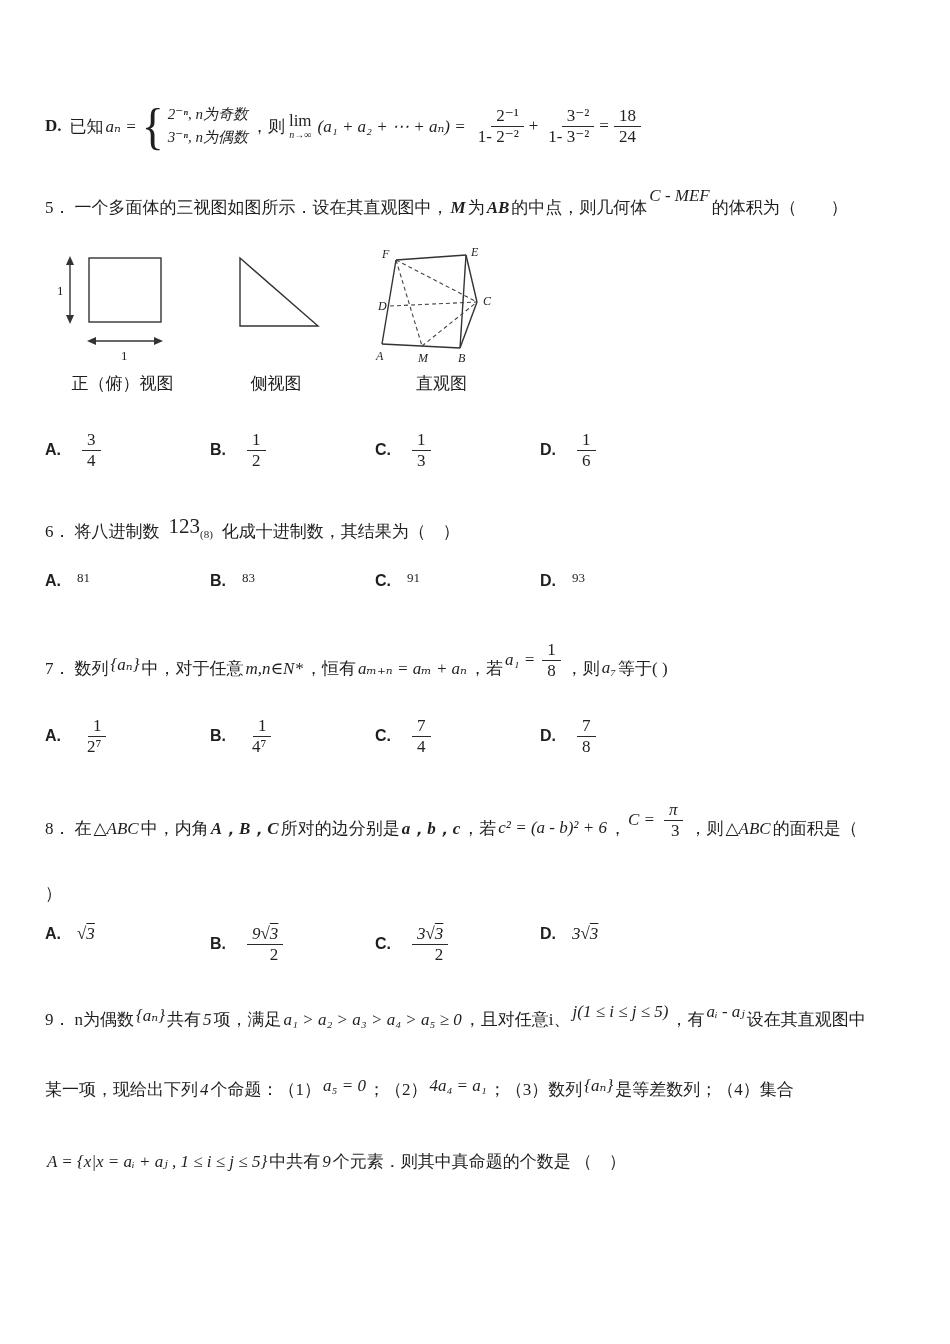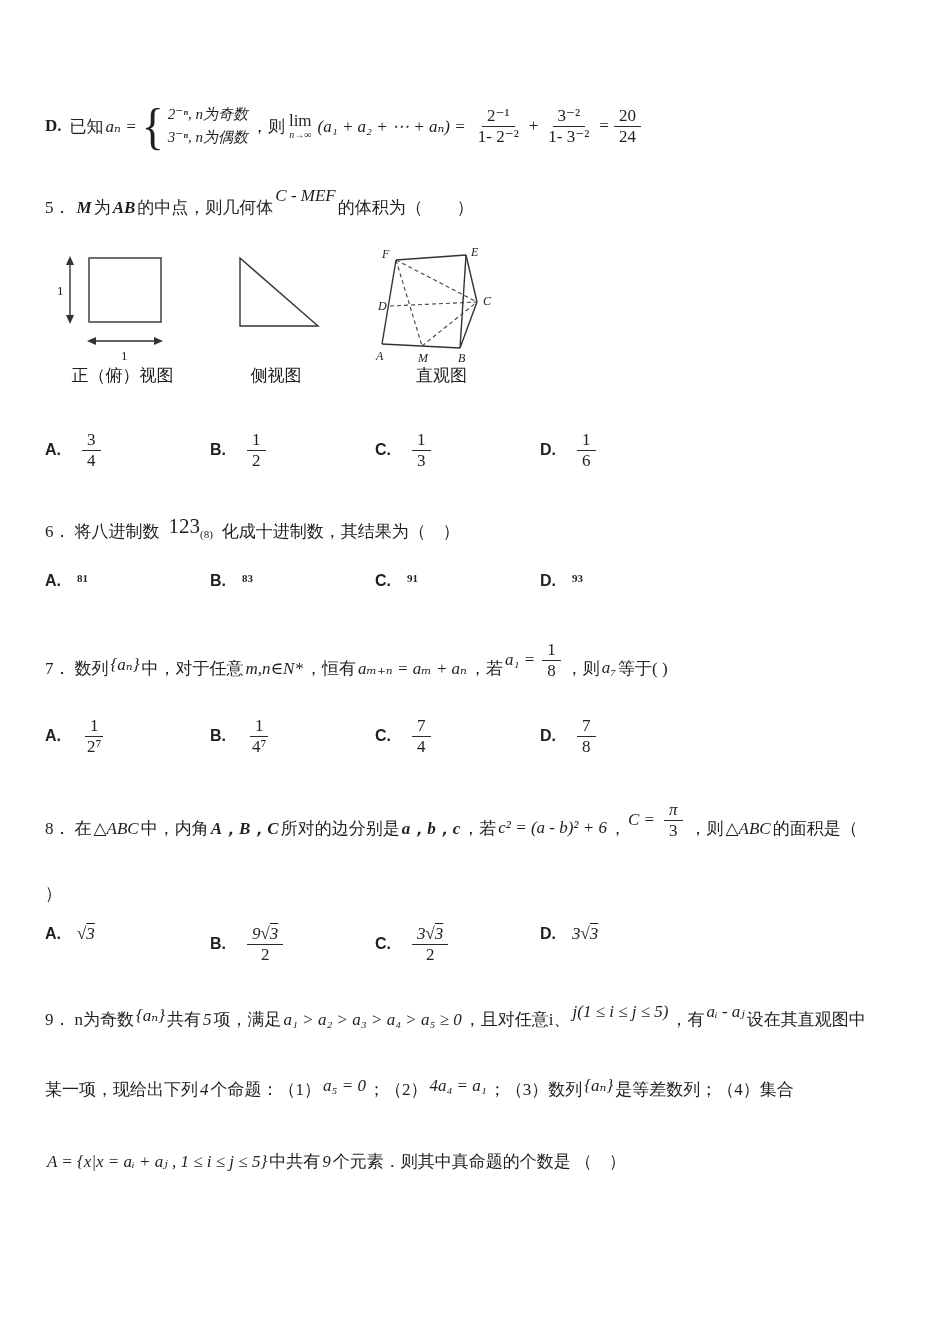--- a/index.html
+++ b/index.html
@@ -8,21 +8,21 @@
     background:#ffffff; color:#1f1f1f;
     font-family:"Liberation Serif","DejaVu Serif",serif;
     font-size:17px; overflow:hidden;
   }
   .abs { position:absolute; }
   .row { display:flex; align-items:center; white-space:nowrap; }
   .mi { font-family:"Liberation Serif","DejaVu Serif",serif; font-style:italic; margin:0 2px; }
   .bold { font-weight:bold; }
   .qno { margin-right:4px; }
 
-  .frac { display:inline-flex; flex-direction:column; align-items:center; text-align:center;
+  .frac { display:inline-flex; flex-direction:column; align-items:flex-end; text-align:center;
           margin:0 5px; font-style:normal; line-height:1.15;
           font-family:"Liberation Serif","DejaVu Serif",serif; }
   .frac .num { padding:0 5px; border-bottom:1.2px solid #2b2b2b; }
   .frac .den { padding:0 5px; }
 
   .lim { display:inline-flex; flex-direction:column; align-items:center; line-height:1; margin:16px 4px; }
   .lim .bot { font-size:10px; margin-top:1px; font-style:italic; }
 
   .cases { display:inline-flex; align-items:center; margin:0 3px; }
   .cases .brace { font-size:46px; font-weight:200; line-height:0.8;
@@ -30,25 +30,25 @@
   .cases .rows { display:flex; flex-direction:column; row-gap:4px; font-size:15px; }
   .cases .rows .cline { font-style:italic; }
 
   .raised  { position:relative; top:-12px; }
   .raised8 { position:relative; top:-8px; }
   .raised4 { position:relative; top:-4px; }
 
   .optrow { position:absolute; left:0; width:100%; height:52px; }
   .opt { position:absolute; display:inline-flex; align-items:center; gap:16px; }
   .opt .olabel { font-weight:bold; font-family:"Liberation Sans","DejaVu Sans",sans-serif; font-size:16px; }
-  .optval { font-family:"Liberation Serif","DejaVu Serif",serif; font-size:11px; position:relative; top:-3px;font-weight:bold; }
+  .optval { font-family:"Liberation Serif","DejaVu Serif",serif; font-size:13px; position:relative; top:-3px; }
 
   .figrow { position:absolute; display:flex; align-items:flex-start; }
   .fig { display:flex; flex-direction:column; align-items:center; }
-  .caption { text-align:left; margin-top:0; font-size:17px; }
+  .caption { text-align:left; margin-top:8px; font-size:17px; }
   svg { display:block; }
   .figline { stroke:#333; stroke-width:1.4; fill:none; }
   .figdash { stroke:#444; stroke-width:1.1; fill:none; stroke-dasharray:4 3; }
   .figlabel { font-family:"Liberation Serif","DejaVu Serif",serif; font-style:italic; font-size:12px; fill:#222; }
   .figdim { font-family:"Liberation Serif","DejaVu Serif",serif; font-size:13px; fill:#222; }
   .arrowhead { fill:#333; stroke:none; }
 
   .rt { white-space:nowrap; font-style:italic; font-family:"Liberation Serif","DejaVu Serif",serif; }
   .rad { text-decoration:overline; }
 
@@ -82,27 +82,28 @@
       <span class="num">2⁻¹</span>
       <span class="den">1- 2⁻²</span>
     </span>
     <span>+</span>
     <span class="frac">
       <span class="num">3⁻²</span>
       <span class="den">1- 3⁻²</span>
     </span>
     <span>=</span>
     <span class="frac">
-      <span class="num">20</span>
+      <span class="num">18</span>
       <span class="den">24</span>
     </span>
   </div>
 
   <div class="row abs" style="left:45px; top:196px;">
     <span class="qno">5．</span>
+    <span>一个多面体的三视图如图所示．设在其直观图中，</span>
     <span class="mi bold">M</span>
     <span>为</span>
     <span class="mi bold">AB</span>
     <span>的中点，则几何体</span>
     <span class="mi raised">C - MEF</span>
     <span>的体积为（　　）</span>
   </div>
 
   <div class="figrow" style="left:55px; top:252px;">
 
@@ -312,21 +313,21 @@
       </span>
     </span>
     <span class="opt" style="left:540px">
       <span class="olabel">D.</span>
       <span class="rt"><span>3</span><span>√</span><span class="rad">3</span></span>
     </span>
   </div>
 
   <div class="row abs" style="left:45px; top:1008px;">
     <span class="qno">9．</span>
-    <span>n为奇数</span>
+    <span>n为偶数</span>
     <span class="mi raised4">{aₙ}</span>
     <span>共有</span>
     <span class="mi">5</span>
     <span>项，满足</span>
     <span class="mi">a₁ &gt; a₂ &gt; a₃ &gt; a₄ &gt; a₅ ≥ 0</span>
     <span>，且对任意i、</span>
     <span class="mi raised8">j(1 ≤ i ≤ j ≤ 5)</span>
     <span>，有</span>
     <span class="mi raised8">aᵢ - aⱼ</span>
     <span>设在其直观图中</span>

